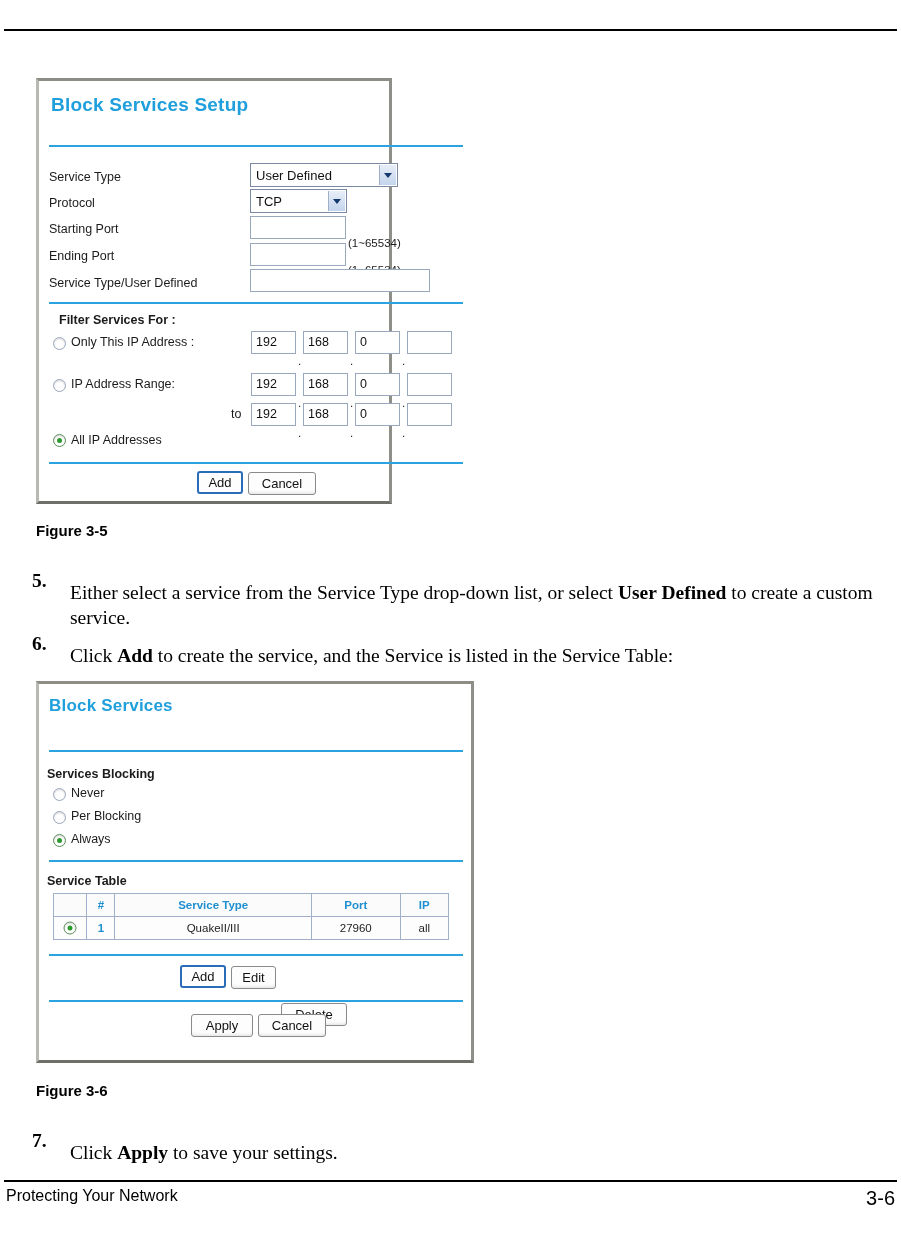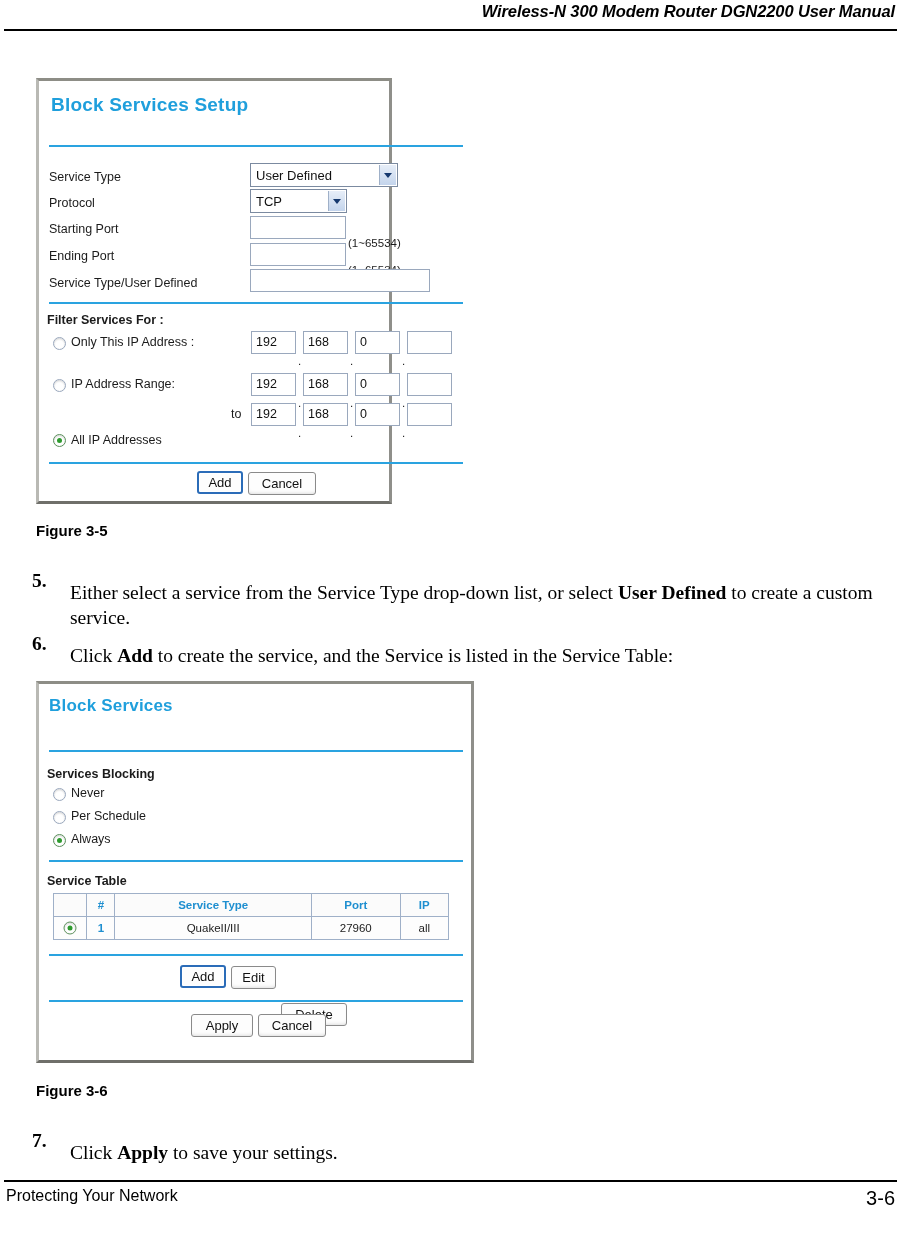--- a/index.html
+++ b/index.html
@@ -190,21 +190,20 @@
     text-align:center;
     font-family:"Liberation Sans", sans-serif;
     font-style:italic; font-weight:bold;
     font-size:15px;
   }
 </style>
 </head>
 <body>
 
 <div class="page-header">
-  <div class="hdr-text">Wireless-N 300 Modem Router DGN2200 User Manual</div>
   <div class="hdr-rule"></div>
 </div>
 
 <div class="figure fig1">
   <div class="fig-inner">
 
     <div class="ui-title t1">Block Services Setup</div>
 
     <div class="hrule" style="left:10px; top:64px; width:414px;"></div>
 
@@ -230,21 +229,21 @@
 
     <div class="lbl" style="left:10px; top:168px;">Ending Port</div>
     <div class="tbox" style="left:211px; top:162px; width:96px; height:23px;"></div>
     <div class="lbl small" style="left:309px; top:170px;">(1~65534)</div>
 
     <div class="lbl" style="left:10px; top:195px;">Service Type/User Defined</div>
     <div class="tbox" style="left:211px; top:188px; width:180px; height:23px;"></div>
 
     <div class="hrule" style="left:10px; top:221px; width:414px;"></div>
 
-    <div class="lbl bold" style="left:8px; top:232px;">Filter Services For :</div>
+    <div class="lbl bold" style="left:20px; top:232px;">Filter Services For :</div>
 
     <div class="radio" style="left:14px; top:256px;"></div>
     <div class="lbl" style="left:32px; top:254px;">Only This IP Address :</div>
     <div class="tbox" style="left:212px; top:250px; width:45px; height:23px;">192</div>
     <div class="lbl small" style="left:259px; top:261px;">.</div>
     <div class="tbox" style="left:264px; top:250px; width:45px; height:23px;">168</div>
     <div class="lbl small" style="left:311px; top:261px;">.</div>
     <div class="tbox" style="left:316px; top:250px; width:45px; height:23px;">0</div>
     <div class="lbl small" style="left:363px; top:261px;">.</div>
     <div class="tbox" style="left:368px; top:250px; width:45px; height:23px;"></div>
@@ -297,21 +296,21 @@
     <div class="ui-title t2">Block Services</div>
 
     <div class="hrule" style="left:10px; top:66px; width:414px;"></div>
 
     <div class="lbl bold" style="left:8px; top:83px;">Services Blocking</div>
 
     <div class="radio" style="left:14px; top:104px;"></div>
     <div class="lbl" style="left:32px; top:102px;">Never</div>
 
     <div class="radio" style="left:14px; top:127px;"></div>
-    <div class="lbl" style="left:32px; top:125px;">Per Schedule</div>
+    <div class="lbl" style="left:32px; top:125px;">Per Blocking</div>
 
     <div class="radio on" style="left:14px; top:150px;"></div>
     <div class="lbl" style="left:32px; top:148px;">Always</div>
 
     <div class="hrule" style="left:10px; top:176px; width:414px;"></div>
 
     <div class="lbl bold" style="left:8px; top:190px;">Service Table</div>
 
     <table class="svc-table" style="left:14px; top:209px; width:396px;">
       <thead>

